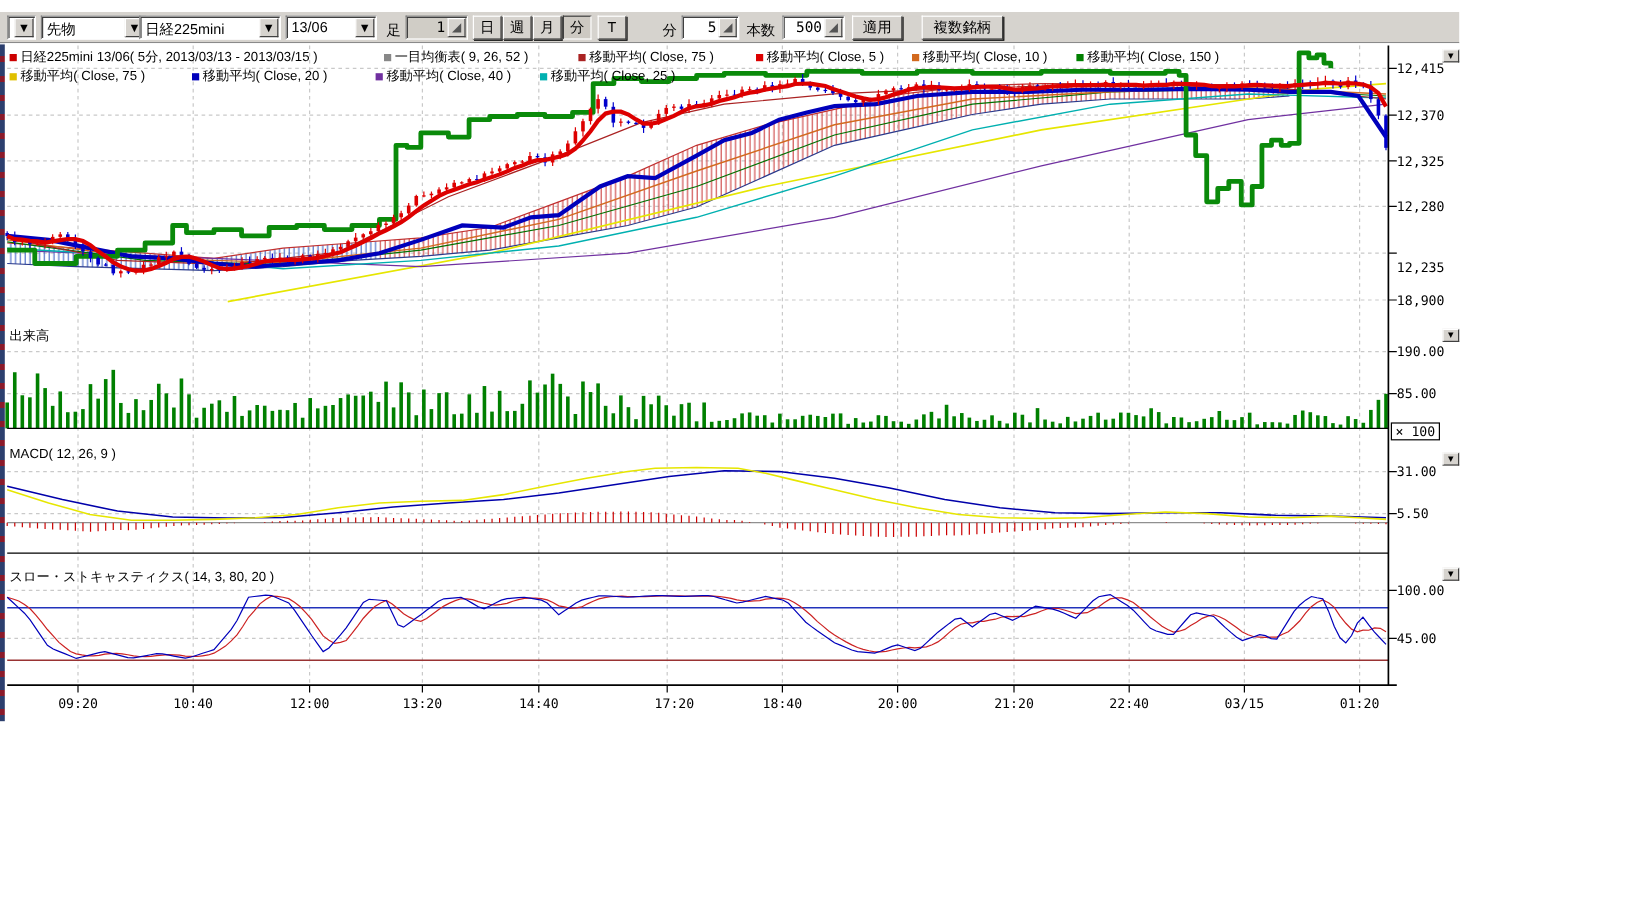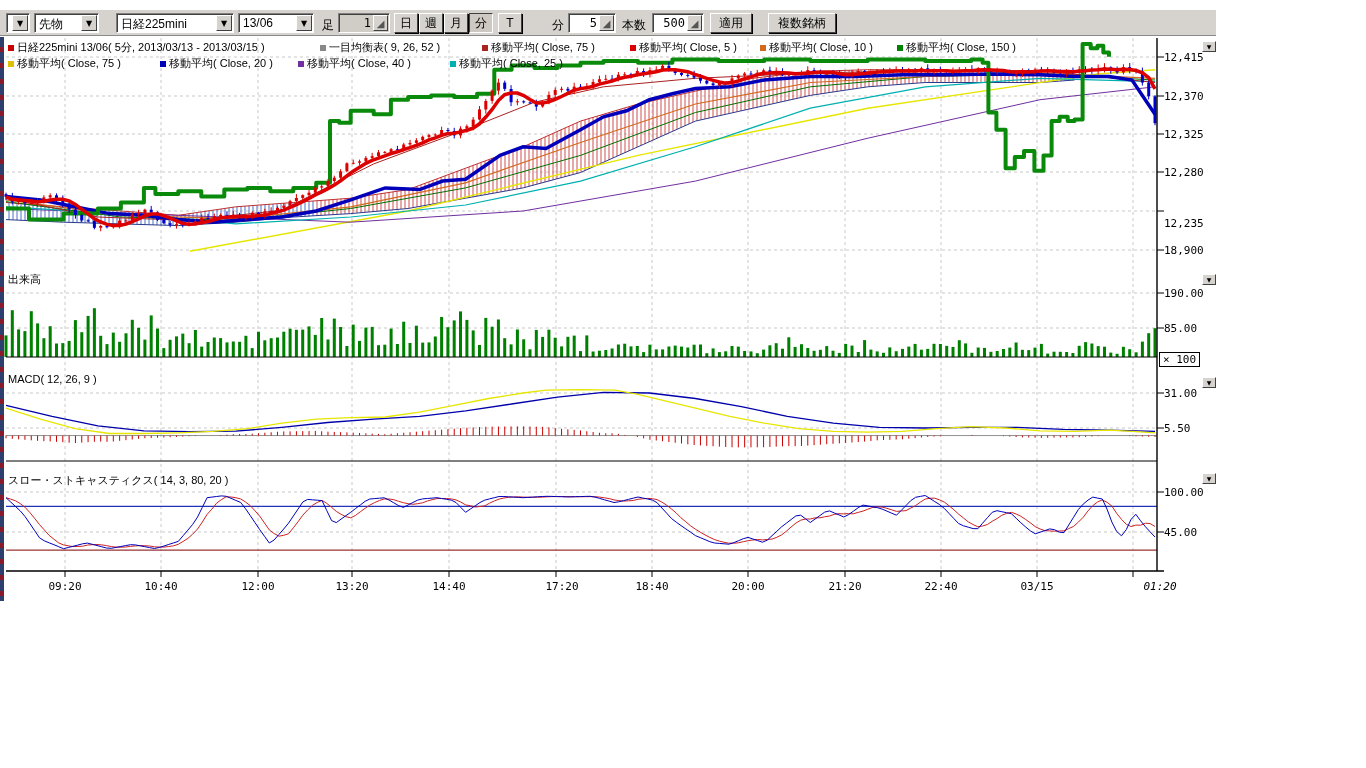--- a/index.html
+++ b/index.html
@@ -859,21 +859,21 @@
       <line x1="1157" y1="532" x2="1164" y2="532" stroke="#000" stroke-width="1"></line>
     </svg>
 
   <div id="leftstrip"></div>
 
 
   <div id="toolbar">
     <span class="combo" style="left:6px;width:24px;">
       <span class="cbtn">▼</span>
     </span>
-    <span class="combo" style="left:34px;width:65px;">
+    <span class="combo" style="left:34px;width:88px;">
       <span class="ctext">先物</span>
       <span class="cbtn">▼</span>
     </span>
     <span class="combo" style="left:116px;width:118px;padding-left:12px;">
       <span class="ctext">日経225mini</span>
       <span class="cbtn">▼</span>
     </span>
     <span class="combo" style="left:238px;width:76px;">
       <span class="ctext">13/06</span>
       <span class="cbtn">▼</span>
@@ -923,29 +923,29 @@
       <div class="xlab" style="left: 137px;">10:40</div>
       <div class="xlab" style="left: 234px;">12:00</div>
       <div class="xlab" style="left: 328px;">13:20</div>
       <div class="xlab" style="left: 425px;">14:40</div>
       <div class="xlab" style="left: 538px;">17:20</div>
       <div class="xlab" style="left: 628px;">18:40</div>
       <div class="xlab" style="left: 724px;">20:00</div>
       <div class="xlab" style="left: 821px;">21:20</div>
       <div class="xlab" style="left: 917px;">22:40</div>
       <div class="xlab" style="left: 1013px; text-align: center;">03/15</div>
-      <div class="xlab" style="left: 1136px; font-style: italic;">01:20</div>
+      <div class="xlab" style="left: 1109px;">01:20</div>
       <div class="pane-menu" style="top: 41px;">▼</div>
       <div class="pane-menu" style="top: 274px;">▼</div>
       <div class="pane-menu" style="top: 377px;">▼</div>
       <div class="pane-menu" style="top: 473px;">▼</div>
       <div class="legend-item" style="left: 8px; top: 40px;"><span class="mk" style="background: rgb(204, 0, 0);"></span><span>日経225mini 13/06( 5分, 2013/03/13 - 2013/03/15 )</span></div>
       <div class="legend-item" style="left: 320px; top: 40px;"><span class="mk" style="background: rgb(136, 136, 136);"></span><span>一目均衡表( 9, 26, 52 )</span></div>
       <div class="legend-item" style="left: 482px; top: 40px;"><span class="mk" style="background: rgb(170, 34, 34);"></span><span>移動平均( Close, 75 )</span></div>
       <div class="legend-item" style="left: 630px; top: 40px;"><span class="mk" style="background: rgb(221, 0, 0);"></span><span>移動平均( Close, 5 )</span></div>
       <div class="legend-item" style="left: 760px; top: 40px;"><span class="mk" style="background: rgb(210, 105, 30);"></span><span>移動平均( Close, 10 )</span></div>
       <div class="legend-item" style="left: 897px; top: 40px;"><span class="mk" style="background: rgb(0, 128, 0);"></span><span>移動平均( Close, 150 )</span></div>
       <div class="legend-item" style="left: 8px; top: 56px;"><span class="mk" style="background: rgb(224, 192, 0);"></span><span>移動平均( Close, 75 )</span></div>
       <div class="legend-item" style="left: 160px; top: 56px;"><span class="mk" style="background: rgb(0, 0, 187);"></span><span>移動平均( Close, 20 )</span></div>
-      <div class="legend-item" style="left: 298px; top: 56px; text-align: right;"><span class="mk" style="background: rgb(112, 48, 160);"></span><span>移動平均( Close, 40 )</span></div>
+      <div class="legend-item" style="left: 313px; top: 56px; text-align: right;"><span class="mk" style="background: rgb(112, 48, 160);"></span><span>移動平均( Close, 40 )</span></div>
       <div class="legend-item" style="left: 450px; top: 56px;"><span class="mk" style="background: rgb(0, 176, 176);"></span><span>移動平均( Close, 25 )</span></div>
     </div>
 </div>
 
 </body></html>

